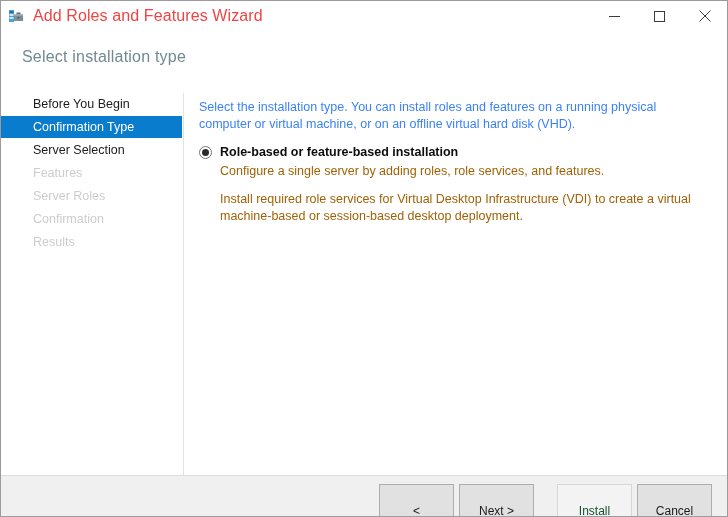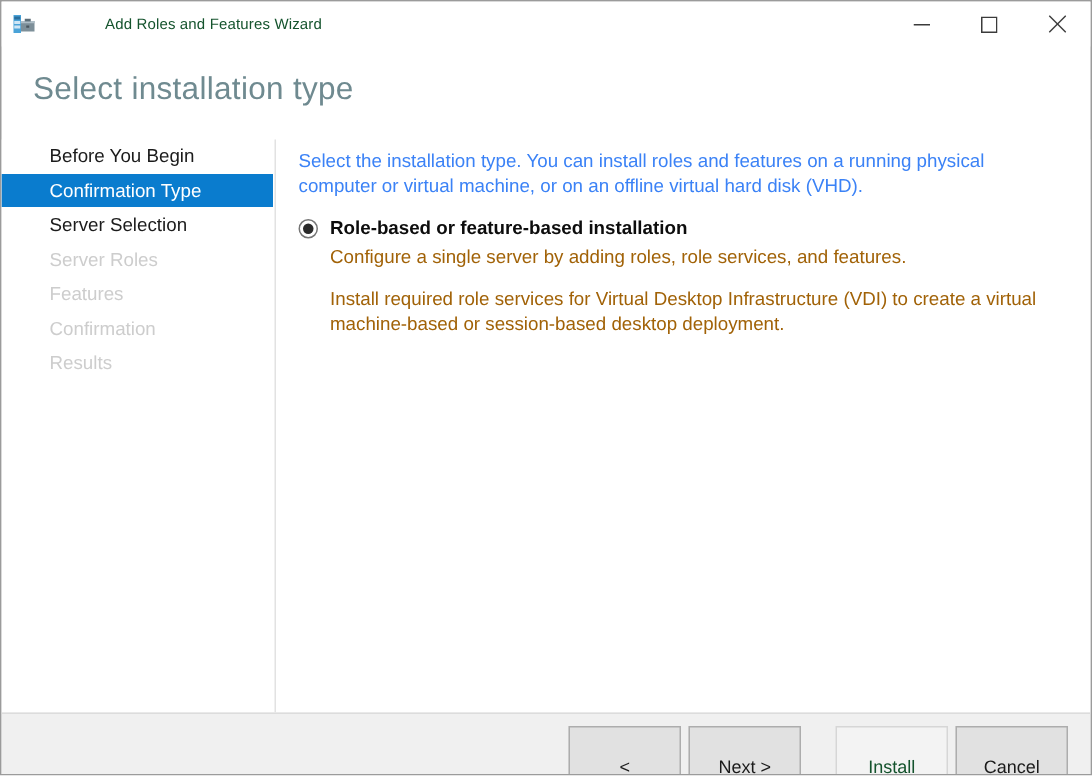--- a/index.html
+++ b/index.html
@@ -33,25 +33,24 @@
     align-items: center;
   }
   #titlebar-icon {
     width: 16px;
     height: 16px;
     margin-left: 7px;
     margin-right: 9px;
     flex: 0 0 auto;
   }
   #titlebar-text {
-    font-size: 10px;
-    color: #14532d;
+    font-size: 16px;
+    color: #ef4444;
     letter-spacing: 0.1px;
     white-space: nowrap;
-    margin-left: 37px;
   }
   #window-controls {
     position: absolute;
     right: 0; top: 0;
     height: 30px;
     display: flex;
   }
   .win-btn {
     width: 45px;
     height: 30px;
@@ -62,21 +61,21 @@
     border: none;
     cursor: default;
   }
   .win-btn svg { display: block; }
 
   
   #page-heading {
     position: absolute;
     left: 21px;
     top: 47px;
-    font-size: 21px;
+    font-size: 16px;
     color: #6f8a90;
     font-weight: normal;
     letter-spacing: 0.2px;
     white-space: nowrap;
   }
 
   
   #body-area {
     position: absolute;
     left: 0;
@@ -262,22 +261,22 @@
   </div>
 
   <div id="page-heading">Select installation type</div>
 
   <div id="body-area">
 
     <div id="nav-pane">
       <div class="nav-item">Before You Begin</div>
       <div class="nav-item selected">Confirmation Type</div>
       <div class="nav-item">Server Selection</div>
+      <div class="nav-item disabled">Features</div>
       <div class="nav-item disabled">Server Roles</div>
-      <div class="nav-item disabled">Features</div>
       <div class="nav-item disabled">Confirmation</div>
       <div class="nav-item disabled">Results</div>
     </div>
 
     <div id="content-pane">
       <div id="intro-text">Select the installation type. You can install roles and features on a running physical computer or virtual machine, or on an offline virtual hard disk (VHD).</div>
 
       <div class="option-block" id="option-1">
         <div class="option-row">
           <span class="radio checked"></span>

